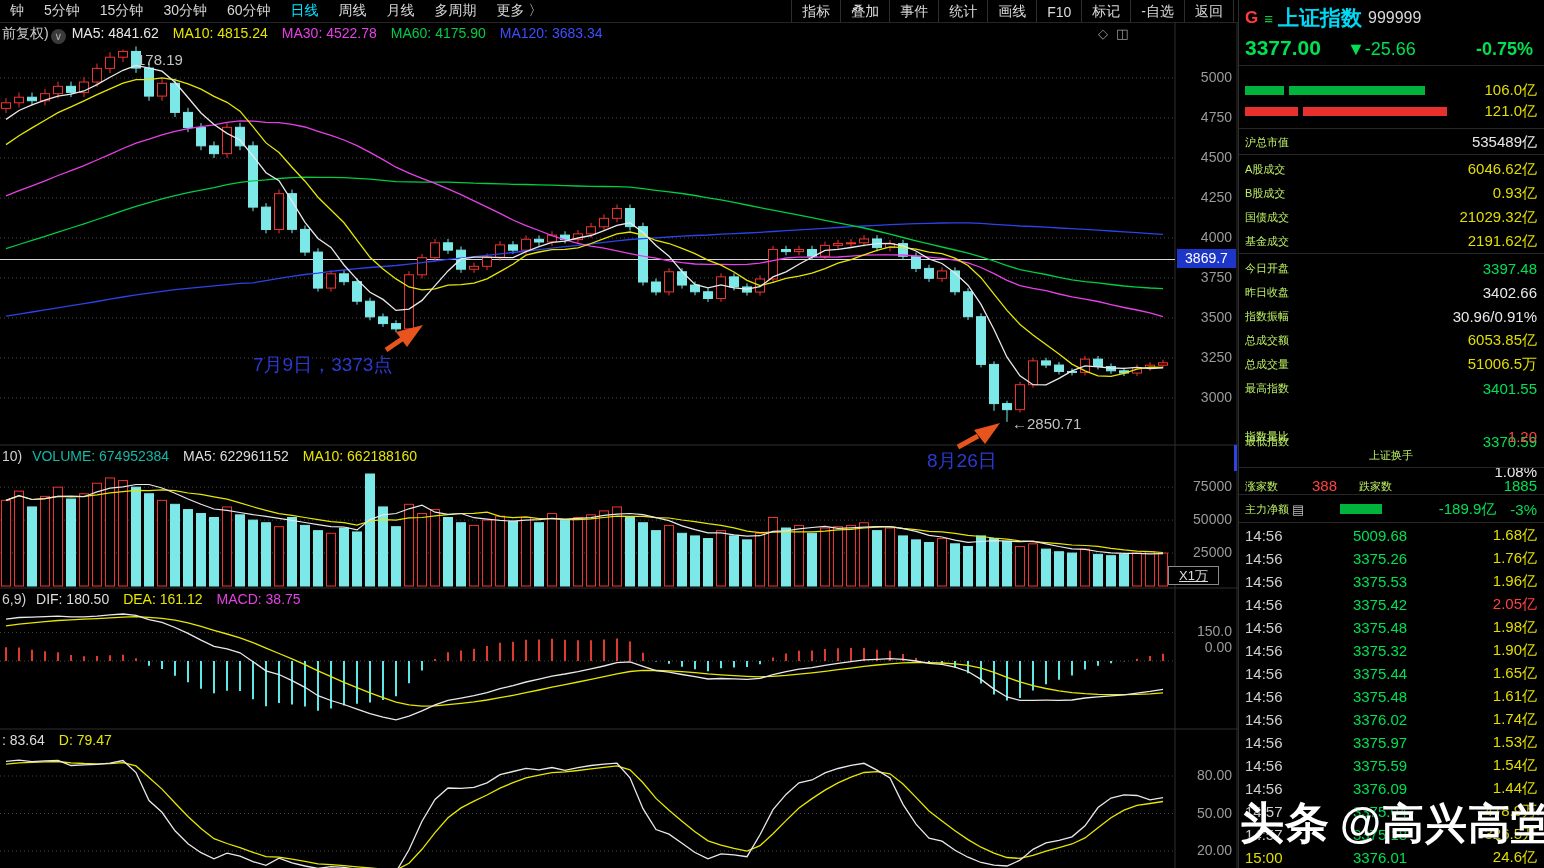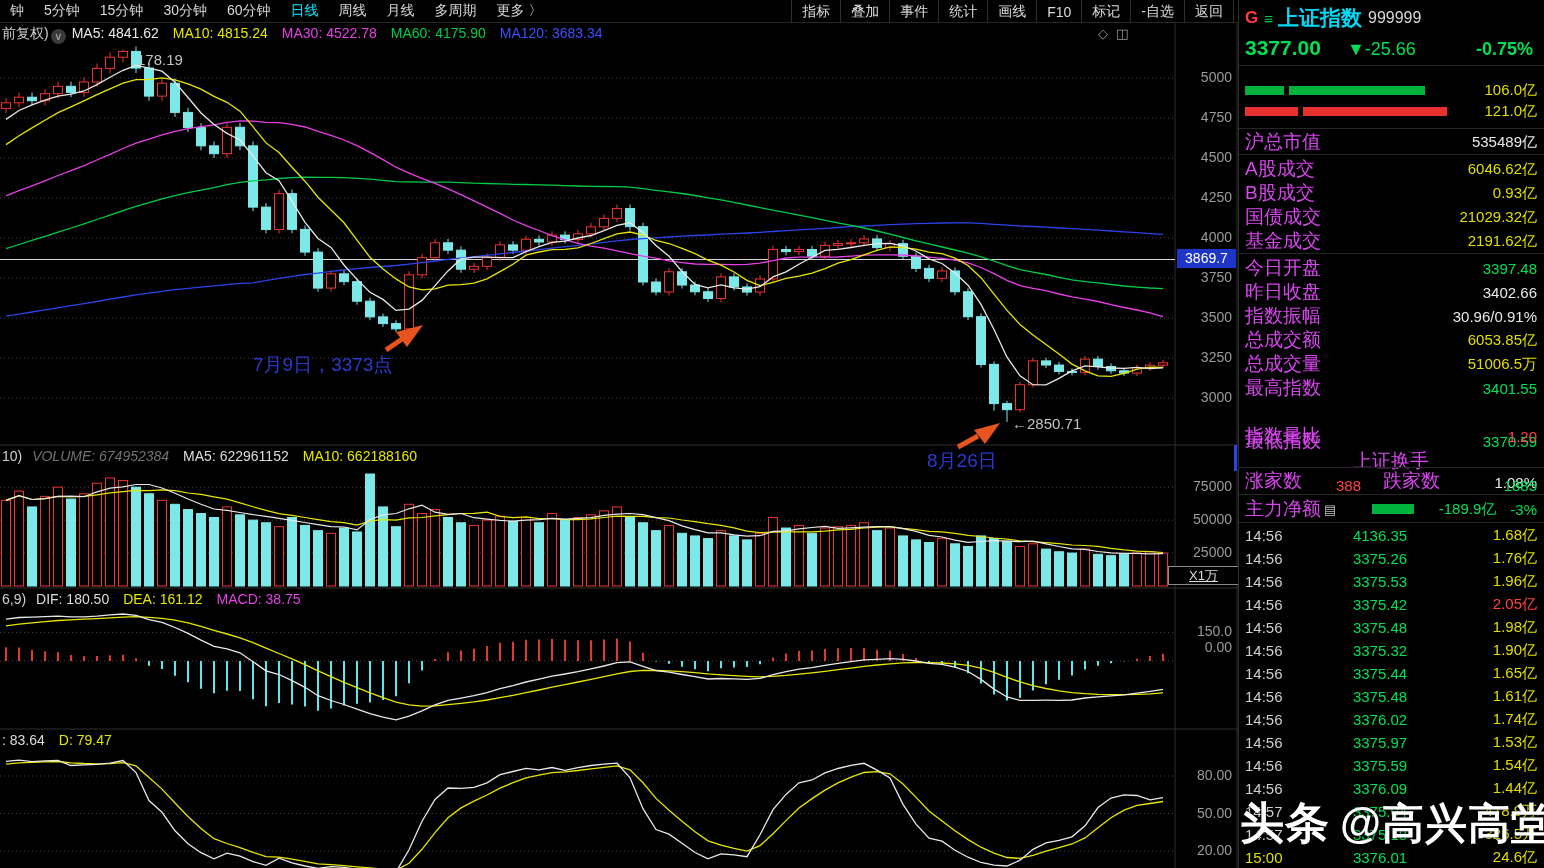--- a/index.html
+++ b/index.html
@@ -20,21 +20,21 @@
   
   .hdrline{position:absolute;z-index:10;font-size:14px;white-space:nowrap;color:#cfcfcf;}
   .hdrline b{font-weight:normal;margin-right:14px;}
   .chev{display:inline-block;width:15px;height:15px;border-radius:50%;background:#3a3a3a;
         color:#aaa;font-size:11px;line-height:15px;text-align:center;vertical-align:-2px;margin:0 6px 0 2px;}
   .anno-blue{position:absolute;color:#2b3ad1;font-size:19px;z-index:10;white-space:nowrap;}
   .anno-gray{position:absolute;color:#c2c2c2;font-size:15px;z-index:10;white-space:nowrap;}
   .pricetag{position:absolute;left:1177px;top:249px;width:59px;height:19px;background:#1e36c8;
             color:#fff;font-size:14px;line-height:19px;text-align:center;z-index:12;}
   .unittag{position:absolute;left:1168px;top:566px;color:#ddd;font-size:13px;border:1px solid #8a8a8a;
-           padding:0 20px;line-height:17px;z-index:12;background:#000;text-decoration:underline;}
+           padding:0 10px;line-height:17px;z-index:12;background:#000;text-decoration:underline;}
   .axlbl{position:absolute;left:1176px;width:56px;text-align:right;color:#9a9a9a;
          font-size:14px;z-index:5;}
   .cornericons{position:absolute;left:1098px;top:26px;z-index:11;color:#9a9a9a;font-size:13px;
                display:flex;gap:8px;align-items:center;}
   
   .sidebar{position:absolute;left:1238px;top:0;width:306px;height:868px;background:#000;z-index:20;
            border-left:1px solid #2e2e2e;}
   .sb-head{position:absolute;left:6px;top:4px;height:28px;display:flex;align-items:center;gap:6px;}
   .g-badge{color:#ff3b3b;font-size:17px;font-weight:bold;}
   .bars-icon{color:#00cc44;font-size:15px;font-weight:bold;letter-spacing:-1px;}
@@ -43,21 +43,21 @@
   .sb-quote{position:absolute;left:6px;top:36px;width:292px;display:flex;align-items:baseline;}
   .q-price{color:#00e052;font-size:21px;font-weight:bold;}
   .q-chg{color:#00e052;font-size:18px;margin-left:26px;}
   .q-pct{color:#00e052;font-size:18px;font-weight:bold;margin-left:auto;margin-right:4px;}
   .sb-sep{position:absolute;left:0;width:306px;border-top:1px solid #262626;}
   .sbar{position:absolute;height:9px;}
   .sbar.gseg{background:#00b33c;}
   .sbar.rseg{background:#e8312f;}
   .sbar-val{position:absolute;right:8px;color:#e3de00;font-size:15px;}
   .strow{position:absolute;left:6px;width:292px;height:24px;display:flex;align-items:center;}
-  .st-label{color:#d946ef;font-size:19px;}
+  .st-label{color:#bef264;font-size:11px;}
   .st-value{margin-left:auto;font-size:15px;}
   .c-w{color:#e8e8e8;} .c-y{color:#e3de00;} .c-g{color:#00e052;} .c-r{color:#ff4242;}
   .updown{position:absolute;left:6px;top:470px;width:292px;height:24px;display:flex;align-items:flex-end;font-size:15px;}
   .flowrow{position:absolute;left:6px;top:497px;width:292px;height:24px;display:flex;align-items:center;font-size:15px;}
   .flow-icon{color:#bdbdbd;font-size:13px;margin-left:3px;}
   .flow-bar{width:42px;height:10px;background:#00b33c;margin-left:36px;}
   .ticklist{position:absolute;left:0;top:524px;width:306px;height:344px;overflow:hidden;}
   .tickrow{height:23px;display:flex;align-items:center;padding:0 8px 0 6px;font-size:15px;}
   .t-time{width:62px;color:#cfcfcf;}
   .t-price{flex:1;text-align:center;color:#00e052;}
@@ -499,21 +499,21 @@
         <line x1="958" y1="447" x2="978" y2="436" stroke="#e8541e" stroke-width="5"></line>
         <polygon points="1000,423 974,430 985,444" fill="#e8541e"></polygon>
       </svg>
   </div>
 
   <div class="hdrline" style="left:2px;top:25px;">
     <span>前复权)</span><span class="chev">∨</span><span><b style="color: rgb(232, 232, 232);">MA5: 4841.62</b><b style="color: rgb(230, 230, 0);">MA10: 4815.24</b><b style="color: rgb(230, 64, 230);">MA30: 4522.78</b><b style="color: rgb(0, 204, 68);">MA60: 4175.90</b><b style="color: rgb(60, 80, 255);">MA120: 3683.34</b></span>
   </div>
   <div class="hdrline" style="left:2px;top:448px;">
     <span>10)</span>
-    <span style="margin-left:6px;"><b style="color: #737373; font-style: italic;">VOLUME: 674952384</b><b style="color: rgb(221, 221, 221);">MA5: 622961152</b><b style="color: rgb(230, 230, 0);">MA10: 662188160</b></span>
+    <span style="margin-left:6px;"><b style="color: #14b8a6;">VOLUME: 674952384</b><b style="color: rgb(221, 221, 221);">MA5: 622961152</b><b style="color: rgb(230, 230, 0);">MA10: 662188160</b></span>
   </div>
   <div class="hdrline" style="left:2px;top:591px;">
     <span>6,9)</span>
     <span style="margin-left:6px;"><b style="color: rgb(221, 221, 221);">DIF: 180.50</b><b style="color: rgb(230, 230, 0);">DEA: 161.12</b><b style="color: rgb(230, 64, 230);">MACD: 38.75</b></span>
   </div>
   <div class="hdrline" style="left:2px;top:732px;">
     <span><b style="color: rgb(221, 221, 221);">: 83.64</b><b style="color: rgb(230, 230, 0);">D: 79.47</b></span>
   </div>
 
   <div class="anno-gray" style="left:137px;top:51px;">178.19</div>
@@ -642,21 +642,21 @@
       <span class="st-label">主力净额</span>
       <span class="flow-icon">▤</span>
       <span class="flow-bar"></span>
       <span class="c-g" style="margin-left:auto;">-189.9亿</span>
       <span class="c-g" style="margin-left:14px;">-3%</span>
     </div>
     <div class="sb-sep" style="top:522px;"></div>
     <div class="ticklist">
         <div class="tickrow">
           <span class="t-time">14:56</span>
-          <span class="t-price">4136.35</span>
+          <span class="t-price">5009.68</span>
           <span class="t-amt c-y">1.68亿</span>
         </div>
         <div class="tickrow">
           <span class="t-time">14:56</span>
           <span class="t-price">3375.26</span>
           <span class="t-amt c-y">1.76亿</span>
         </div>
         <div class="tickrow">
           <span class="t-time">14:56</span>
           <span class="t-price">3375.53</span>

